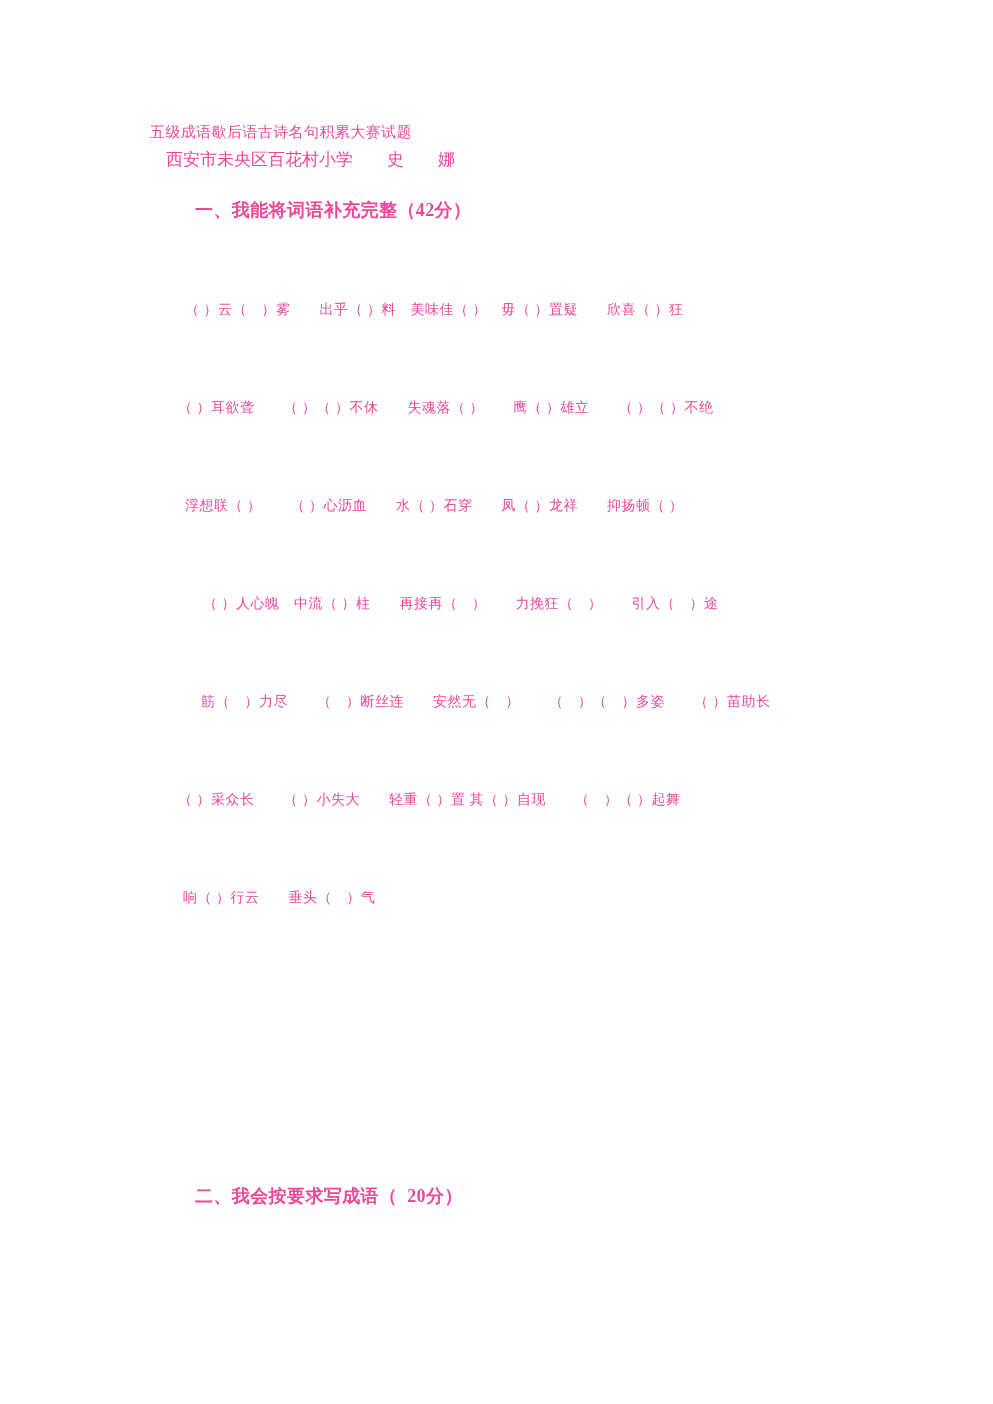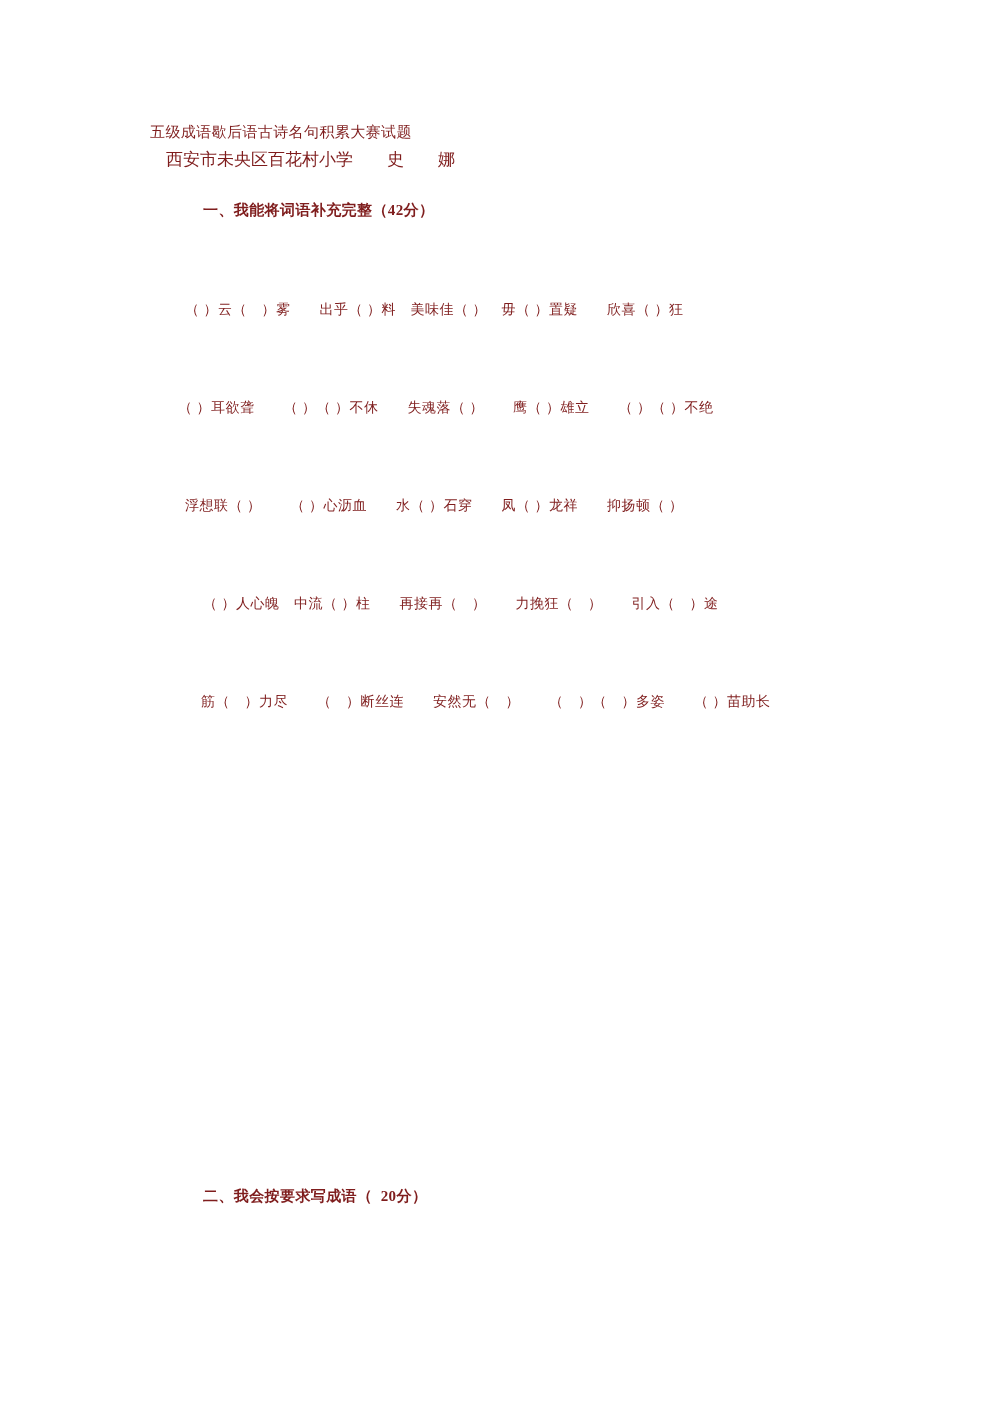--- a/index.html
+++ b/index.html
@@ -7,21 +7,21 @@
     padding: 0;
     background: #ffffff;
   }
   .page {
     position: relative;
     width: 993px;
     height: 1404px;
     background: #ffffff;
     overflow: hidden;
     font-family: "Liberation Serif", "DejaVu Serif", serif;
-    color: #7f1d1d;
+    color: #ec4899;
   }
   .doc-title {
     position: absolute;
     left: 150px;
     top: 122px;
     font-size: 15px;
     line-height: 20px;
     letter-spacing: 0.4px;
     white-space: pre;
   }
@@ -29,22 +29,22 @@
     position: absolute;
     left: 150px;
     top: 148px;
     font-size: 17px;
     line-height: 24px;
     white-space: pre;
     margin-left: 16px;
   }
   .section-heading {
     position: absolute;
-    left: 203px;
-    font-size: 15px;
+    left: 195px;
+    font-size: 18px;
     font-weight: bold;
     line-height: 22px;
     letter-spacing: 0.4px;
     white-space: pre;
   }
   .section-heading.h1 { top: 199px; }
   .section-heading.h2 { top: 1185px; }
   .q-rows {
     position: absolute;
     left: 182px;
@@ -75,17 +75,19 @@
   <div class="doc-subtitle">西安市未央区百花村小学　　史　　娜</div>
 
   <div class="section-heading h1">一、我能将词语补充完整（42分）</div>
 
   <div class="q-rows">
     <div class="q-row">（ ）云（　）雾　　出乎（ ）料　美味佳（ ）　毋（ ）置疑　　欣喜（ ）狂</div>
     <div class="q-row">（ ）耳欲聋　　（ ）（ ）不休　　失魂落（ ）　　鹰（ ）雄立　　（ ）（ ）不绝</div>
     <div class="q-row">浮想联（ ）　　（ ）心沥血　　水（ ）石穿　　凤（ ）龙祥　　抑扬顿（ ）</div>
     <div class="q-row">（ ）人心魄　中流（ ）柱　　再接再（　）　　力挽狂（　）　　引入（　）途</div>
     <div class="q-row">筋（　）力尽　　（　）断丝连　　安然无（　）　　（　）（　）多姿　　（ ）苗助长</div>
+    <div class="q-row">（ ）采众长　　（ ）小失大　　轻重（ ）置 其（ ）自现　　（　）（ ）起舞</div>
+    <div class="q-row">响（ ）行云　　垂头（　）气</div>
   </div>
 
   <div class="section-heading h2">二、我会按要求写成语（  20分）</div>
 
 </div>
 
 </body></html>

